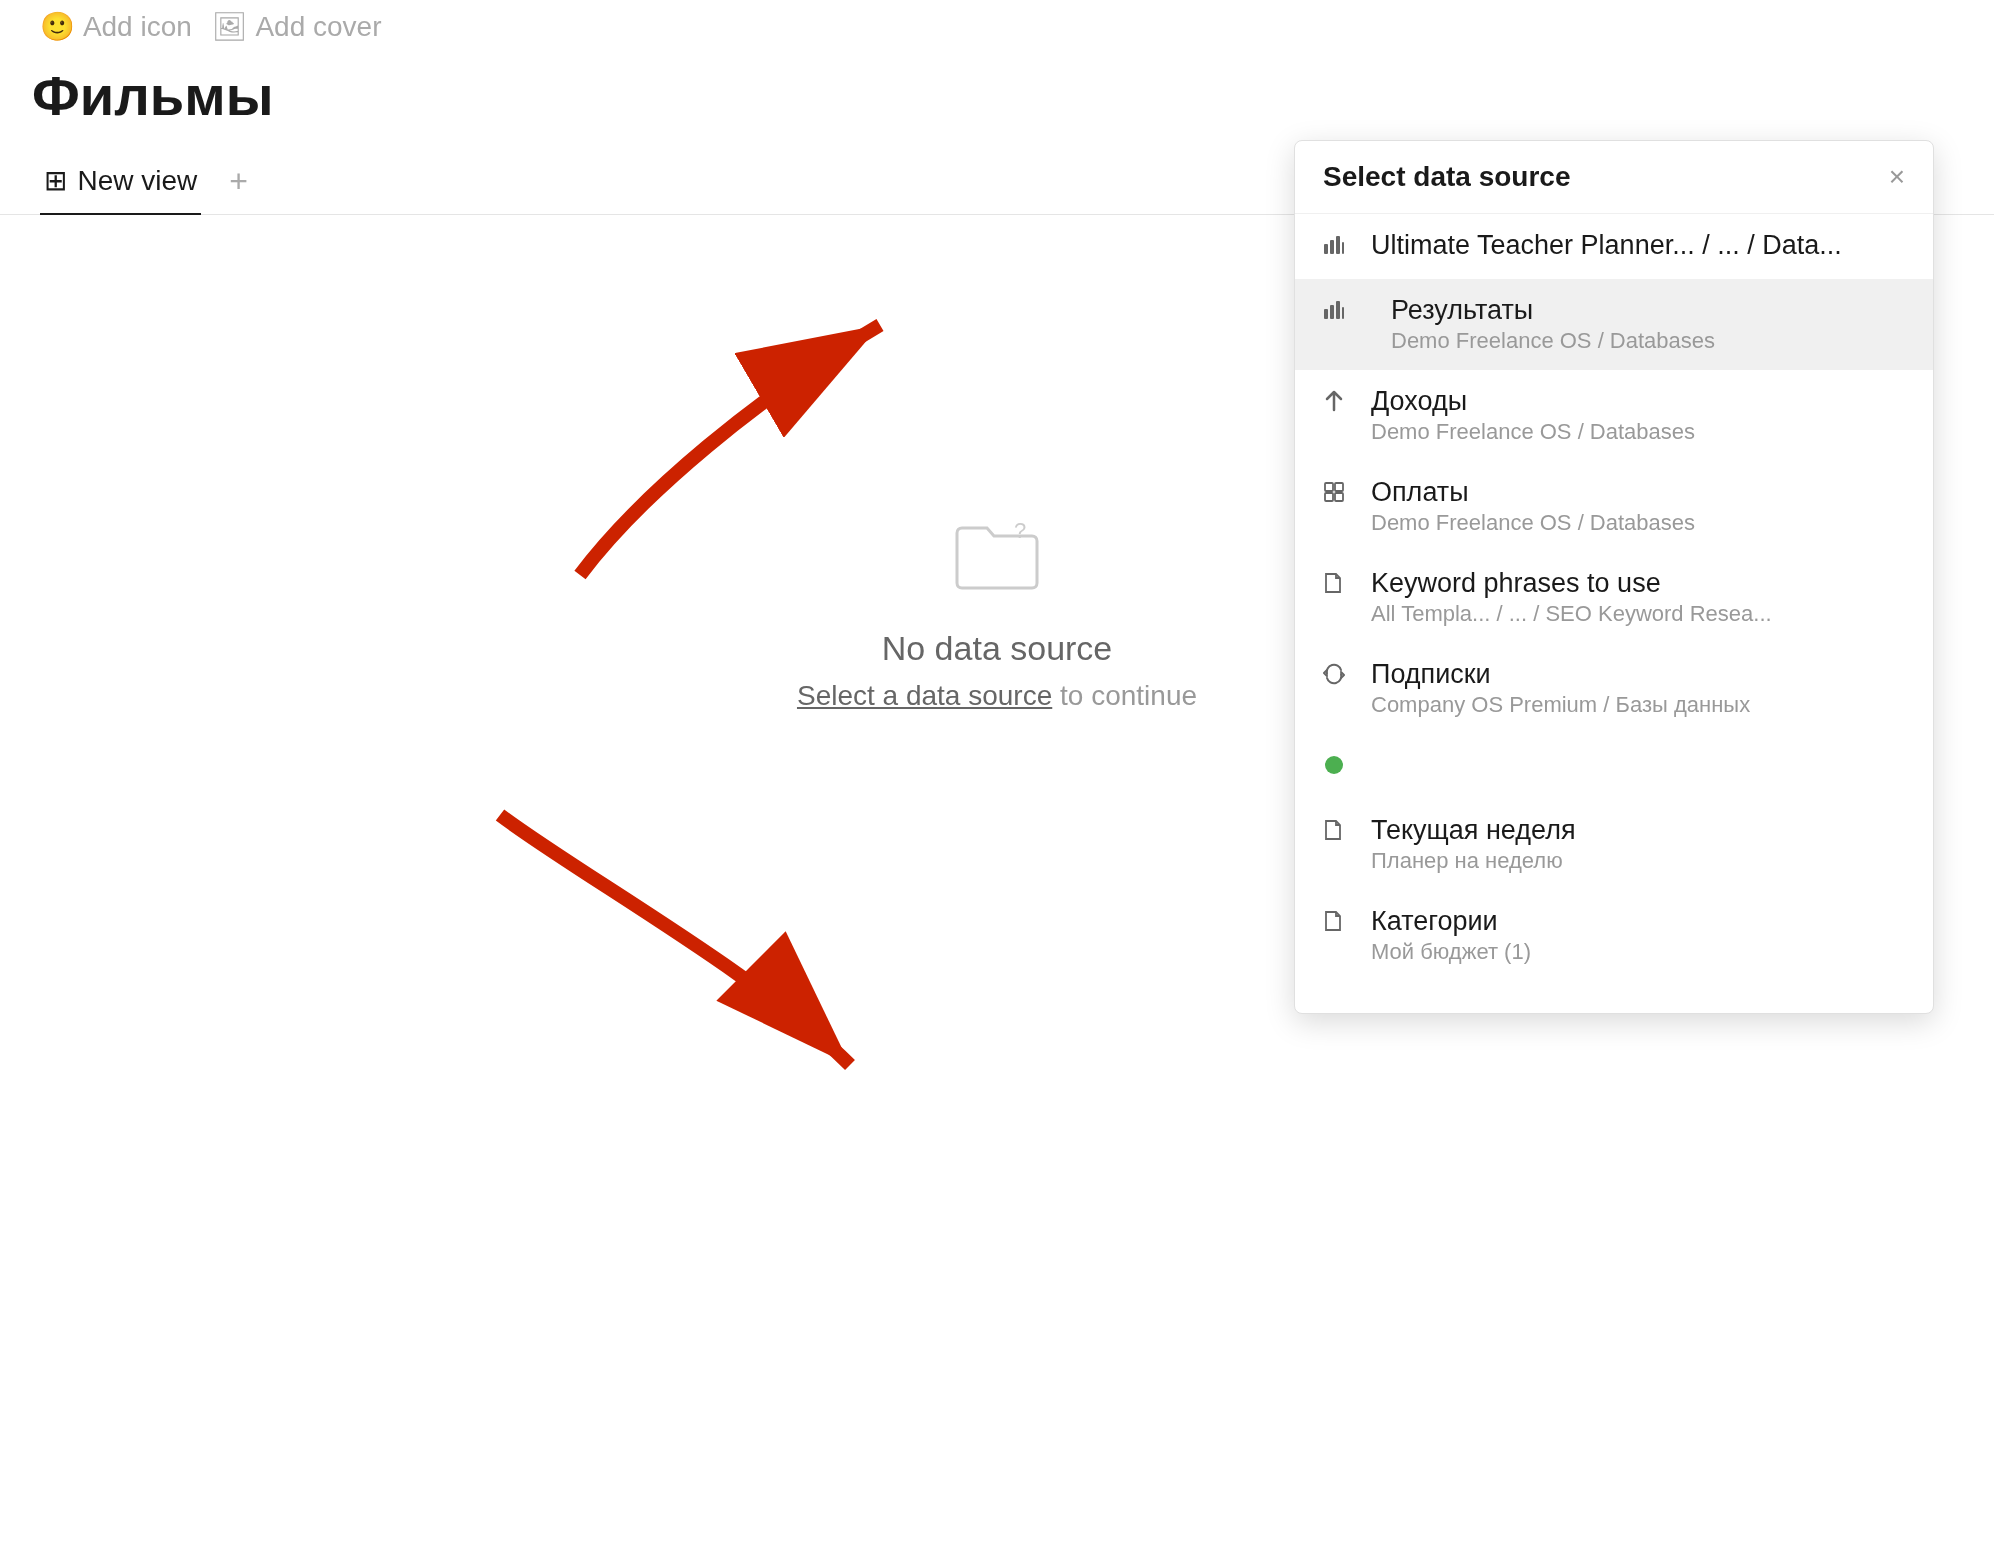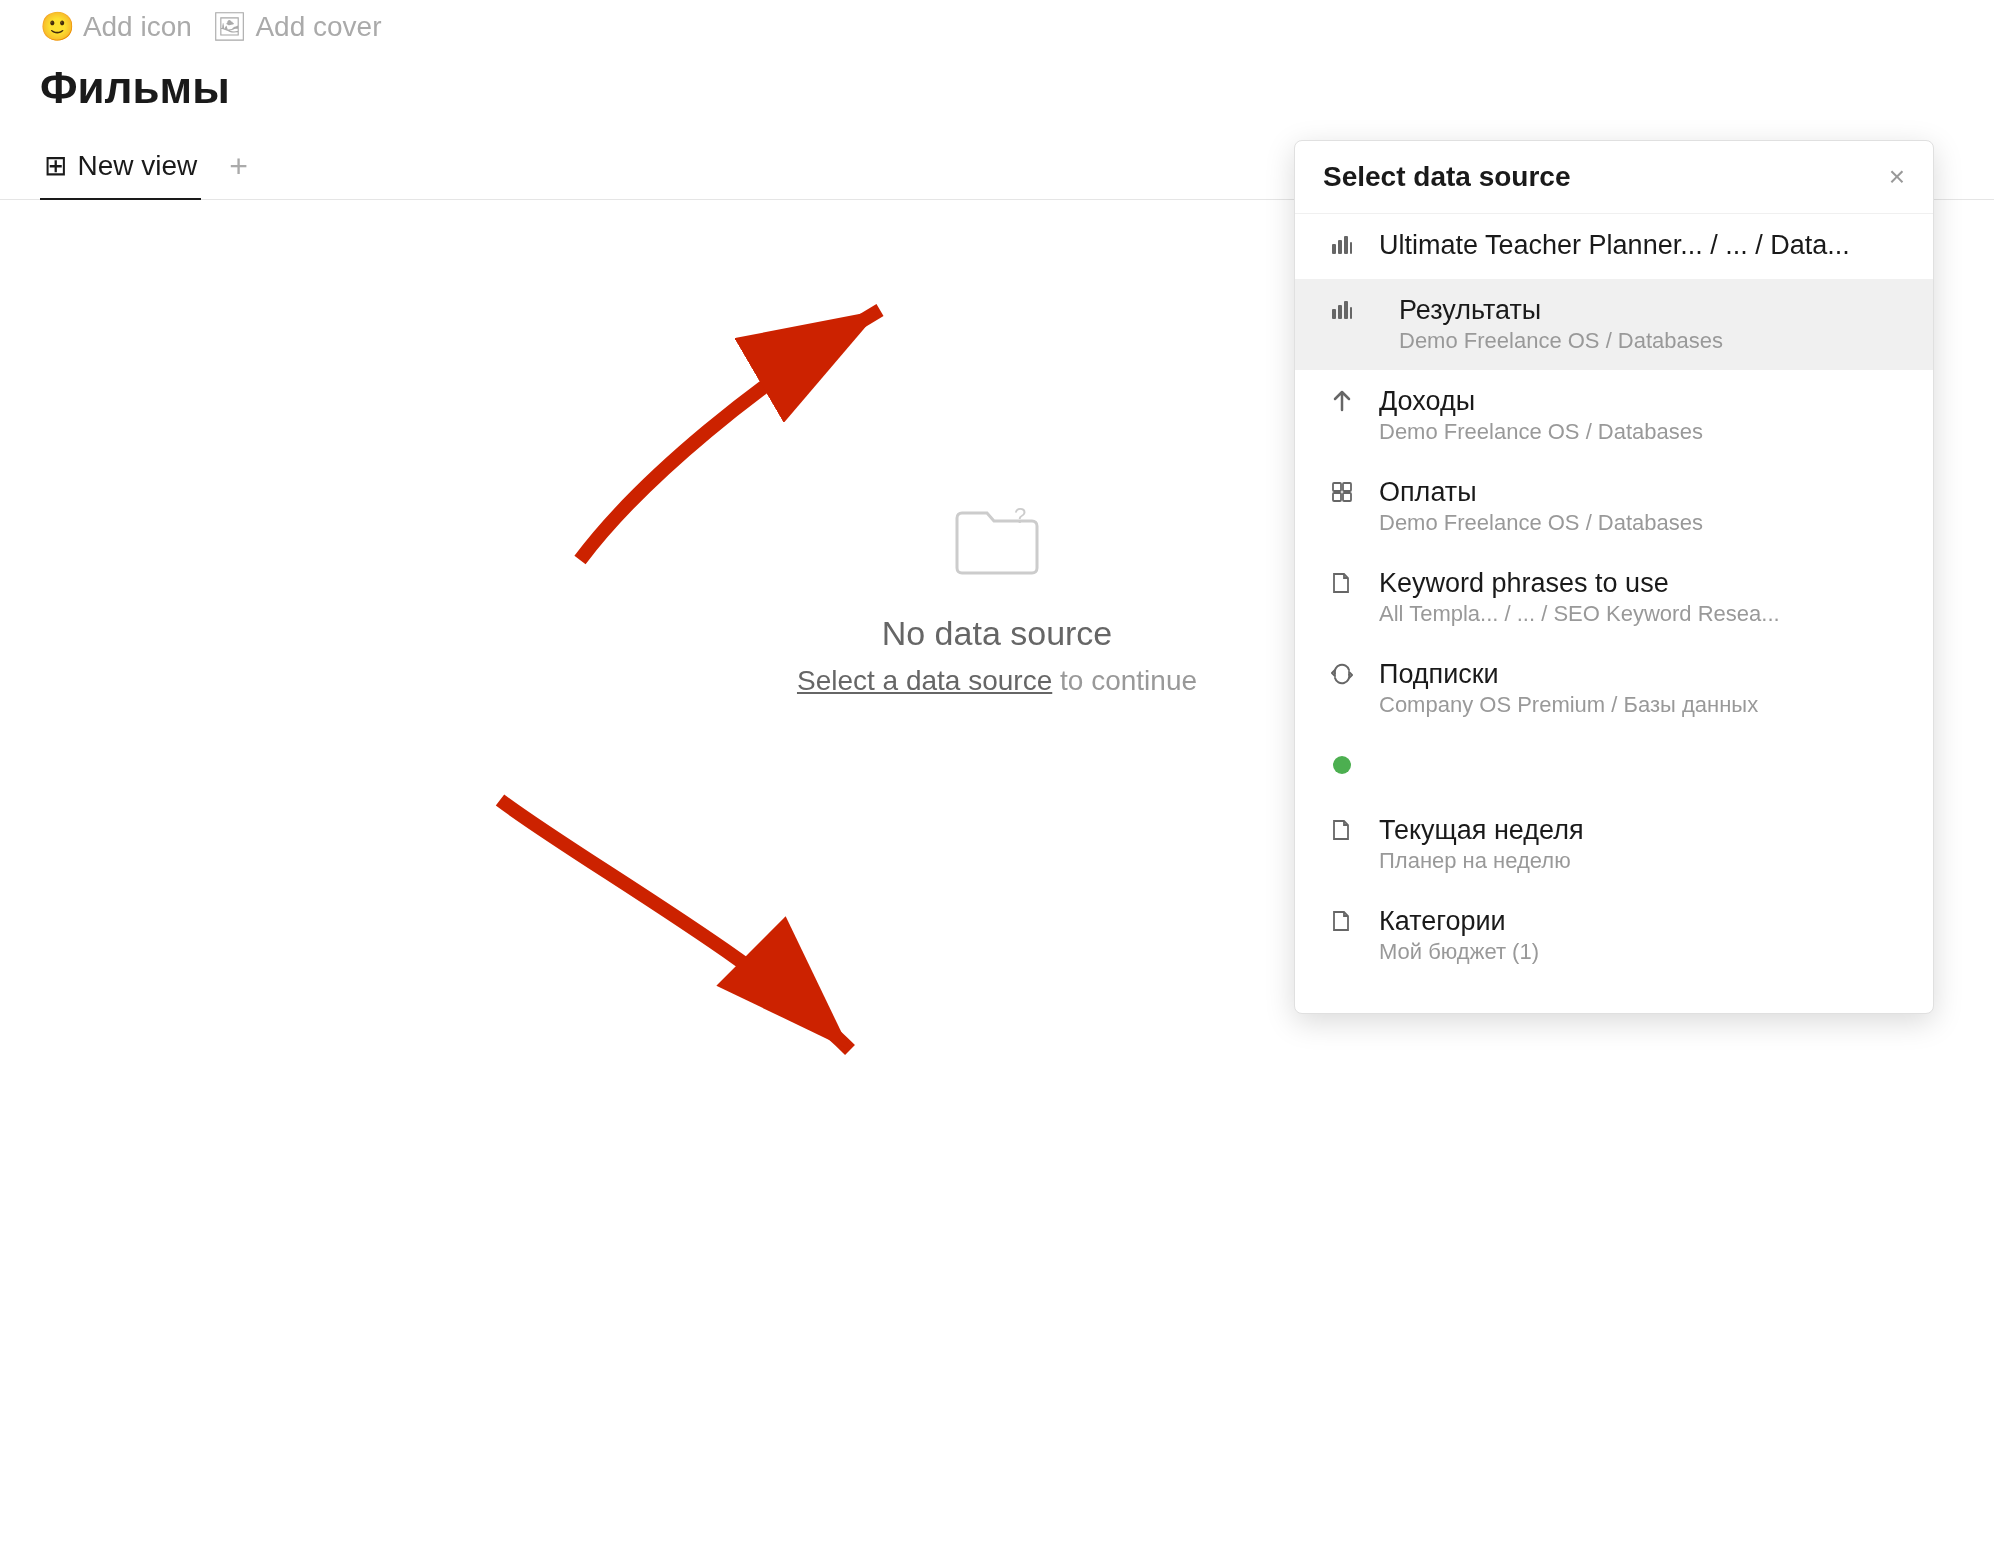--- a/index.html
+++ b/index.html
@@ -24,22 +24,22 @@
     }
     .top-bar-item {
       display: flex;
       align-items: center;
       gap: 8px;
       cursor: pointer;
     }
 
     
     .page-title {
-      padding: 10px 40px 20px;
-      font-size: 44px;
+      padding: 10px 32px 20px;
+      font-size: 56px;
       font-weight: 700;
       color: #1a1a1a;
     }
 
     
     .tab-bar {
       display: flex;
       align-items: center;
       padding: 0 40px;
       border-bottom: 1px solid #e5e5e5;
@@ -155,21 +155,21 @@
     }
 
     .dropdown-list {
       max-height: 900px;
       overflow-y: auto;
     }
 
     .dropdown-item {
       display: flex;
       align-items: flex-start;
-      padding: 16px 36px;
+      padding: 16px 28px;
       cursor: pointer;
       gap: 16px;
     }
     .dropdown-item.selected {
       background: #f0f0f0;
       gap: 36px;
     }
     .dropdown-item-icon {
       font-size: 26px;
       color: #666;

